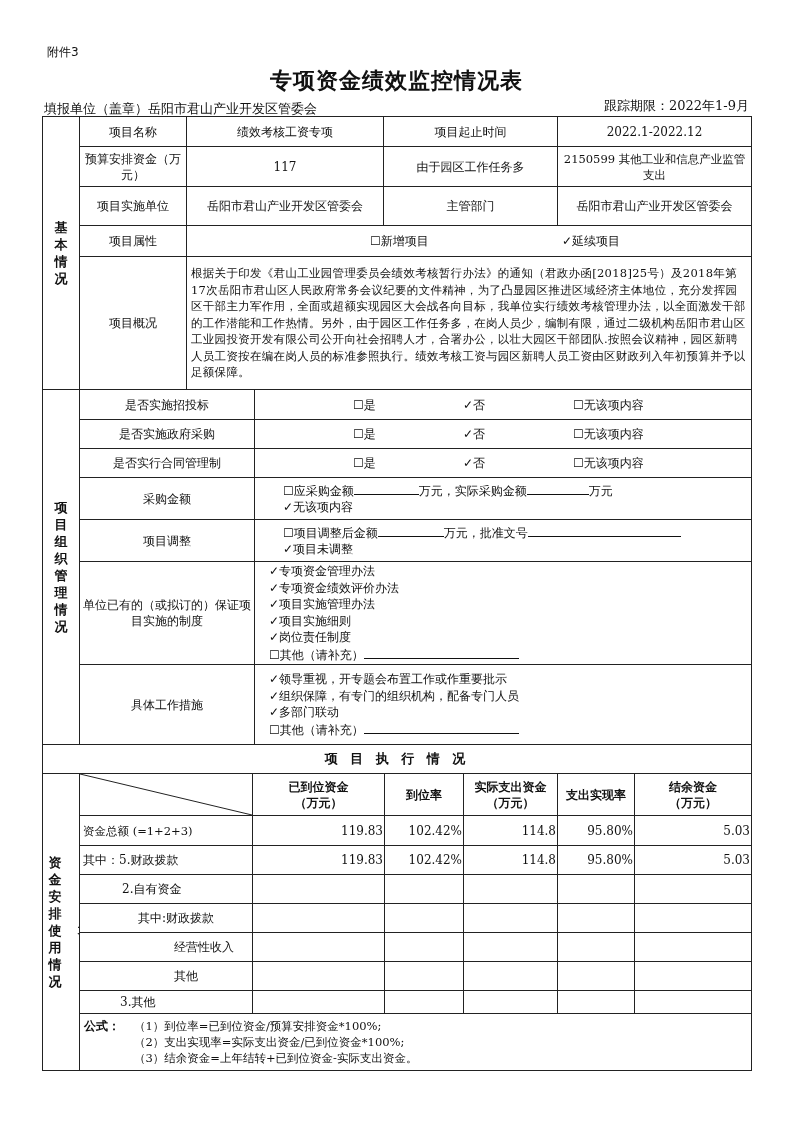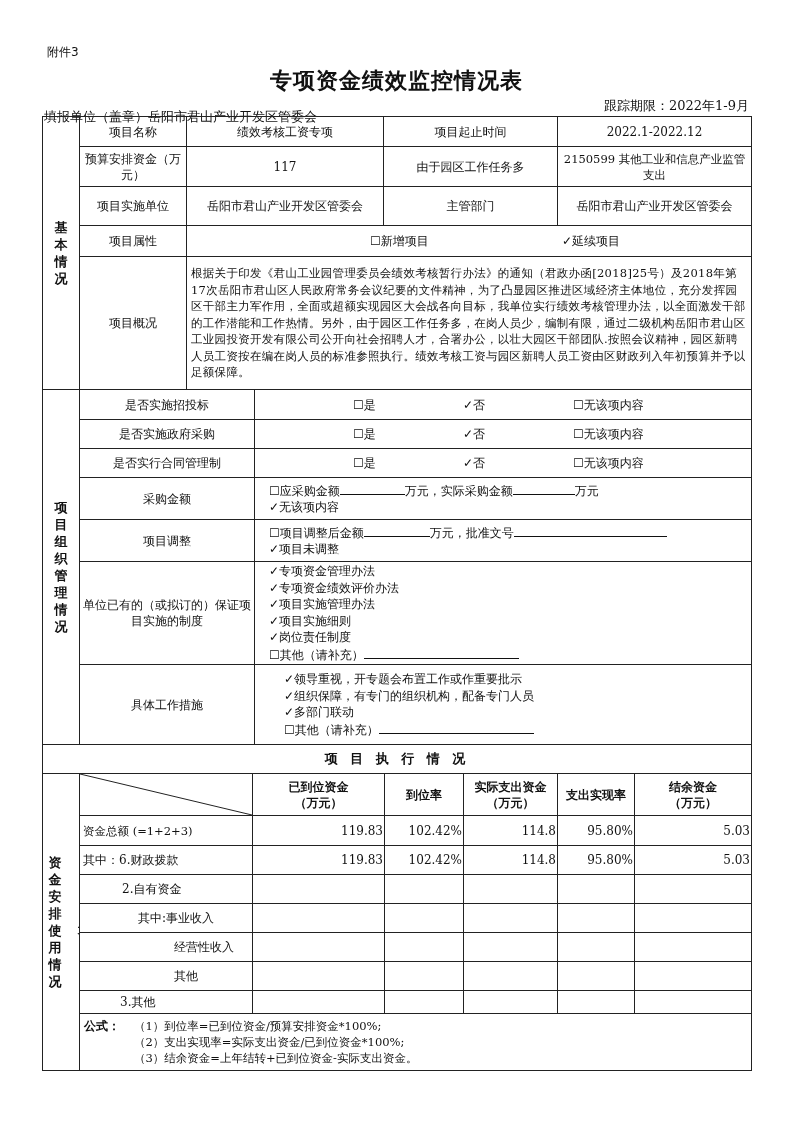--- a/index.html
+++ b/index.html
@@ -2,21 +2,21 @@
 <html><head>
 <meta charset="utf-8">
 <style>
   html, body { margin: 0; padding: 0; background: #ffffff; }
   body { width: 793px; height: 1122px; position: relative; overflow: hidden;
          font-family: "DejaVu Serif", "Liberation Serif", serif; color: #111; }
   .abs { position: absolute; }
   .attach { left: 47px; top: 44px; font-size: 12px; font-family: "DejaVu Sans", sans-serif; }
   .title { left: 0; width: 793px; top: 66px; text-align: center; font-size: 22px; font-weight: bold;
            font-family: "DejaVu Sans", sans-serif; letter-spacing: 1px; }
-  .unit { left: 44px; top: 108px; font-size: 13px; }
+  .unit { left: 44px; top: 100px; font-size: 13px; }
   .period { right: 44px; top: 97px; font-size: 13px; }
 
   table { border-collapse: collapse; table-layout: fixed; position: absolute; left: 42px; width: 709px; }
   td { border: 1px solid #222; font-size: 12px; padding: 0 3px; text-align: center; vertical-align: middle;
        line-height: 16px; overflow: hidden; }
   .vlabel { font-weight: bold; font-family: "DejaVu Sans", sans-serif; font-size: 13px; width: 1em;
             line-height: 17px; margin: 8px auto; word-break: break-all; }
   .left { text-align: left; }
   .right { text-align: right; padding-right: 1px; }
   .opts { display: flex; }
@@ -117,46 +117,46 @@
       <div class="opts">
         <span style="width:95px"></span>
         <span class="opt" style="width:110px"><span>☐</span><span>是</span></span>
         <span class="opt" style="width:110px"><span>✓</span><span>否</span></span>
         <span class="opt"><span>☐</span><span>无该项内容</span></span>
       </div>
     </td>
   </tr>
   <tr style="height:42px">
     <td>采购金额</td>
-    <td class="left lines" style="padding-left:14px;">
+    <td class="left lines" style="padding-left:28px;">
       <div><span>☐应采购金额</span><span class="blank" style="width:65px"></span><span>万元，实际采购金额</span><span class="blank" style="width:62px"></span><span>万元</span></div>
       <div>✓无该项内容</div>
     </td>
   </tr>
   <tr style="height:42px">
     <td>项目调整</td>
-    <td class="left lines" style="padding-left:14px;">
+    <td class="left lines" style="padding-left:28px;">
       <div><span>☐项目调整后金额</span><span class="blank" style="width:66px"></span><span>万元，批准文号</span><span class="blank" style="width:153px"></span></div>
       <div>✓项目未调整</div>
     </td>
   </tr>
   <tr style="height:103px">
     <td style="padding:0 1px;">单位已有的（或拟订的）保证项目实施的制度</td>
     <td class="left lines" style="padding-left:14px;">
       <div>✓专项资金管理办法</div>
       <div>✓专项资金绩效评价办法</div>
       <div>✓项目实施管理办法</div>
       <div>✓项目实施细则</div>
       <div>✓岗位责任制度</div>
       <div><span>☐其他（请补充）</span><span class="blank" style="width:155px"></span></div>
     </td>
   </tr>
   <tr style="height:80px">
     <td>具体工作措施</td>
-    <td class="left lines" style="padding-left:29px;margin-top:40px;">
+    <td class="left lines" style="padding-left:14px;margin-top:40px;">
       <div>✓领导重视，开专题会布置工作或作重要批示</div>
       <div>✓组织保障，有专门的组织机构，配备专门人员</div>
       <div>✓多部门联动</div>
       <div><span>☐其他（请补充）</span><span class="blank" style="width:155px"></span></div>
     </td>
   </tr>
   <tr style="height:29px">
     <td colspan="3" class="bold" style="letter-spacing:4px;font-size:13px;">项 目 执 行 情 况</td>
   </tr>
 </tbody>
@@ -193,37 +193,37 @@
   </tr>
   <tr style="height:30px">
     <td class="left" style="font-size:11.5px;">资金总额 (=1+2+3)</td>
     <td class="right">119.83</td>
     <td class="right">102.42%</td>
     <td class="right">114.8</td>
     <td class="right">95.80%</td>
     <td class="right">5.03</td>
   </tr>
   <tr style="height:29px">
-    <td class="left">其中：6.财政拨款</td>
+    <td class="left">其中：5.财政拨款</td>
     <td class="right">119.83</td>
     <td class="right">102.42%</td>
     <td class="right">114.8</td>
     <td class="right">95.80%</td>
     <td class="right">5.03</td>
   </tr>
   <tr style="height:29px">
     <td class="left" style="padding-left:42px;">2.自有资金</td>
     <td></td>
     <td></td>
     <td></td>
     <td></td>
     <td></td>
   </tr>
   <tr style="height:29px">
-    <td class="left" style="padding-left:58px;">其中:事业收入</td>
+    <td class="left" style="padding-left:58px;">其中:财政拨款</td>
     <td></td>
     <td></td>
     <td></td>
     <td></td>
     <td></td>
   </tr>
   <tr style="height:29px">
     <td class="left" style="padding-left:94px;">经营性收入</td>
     <td></td>
     <td></td>

